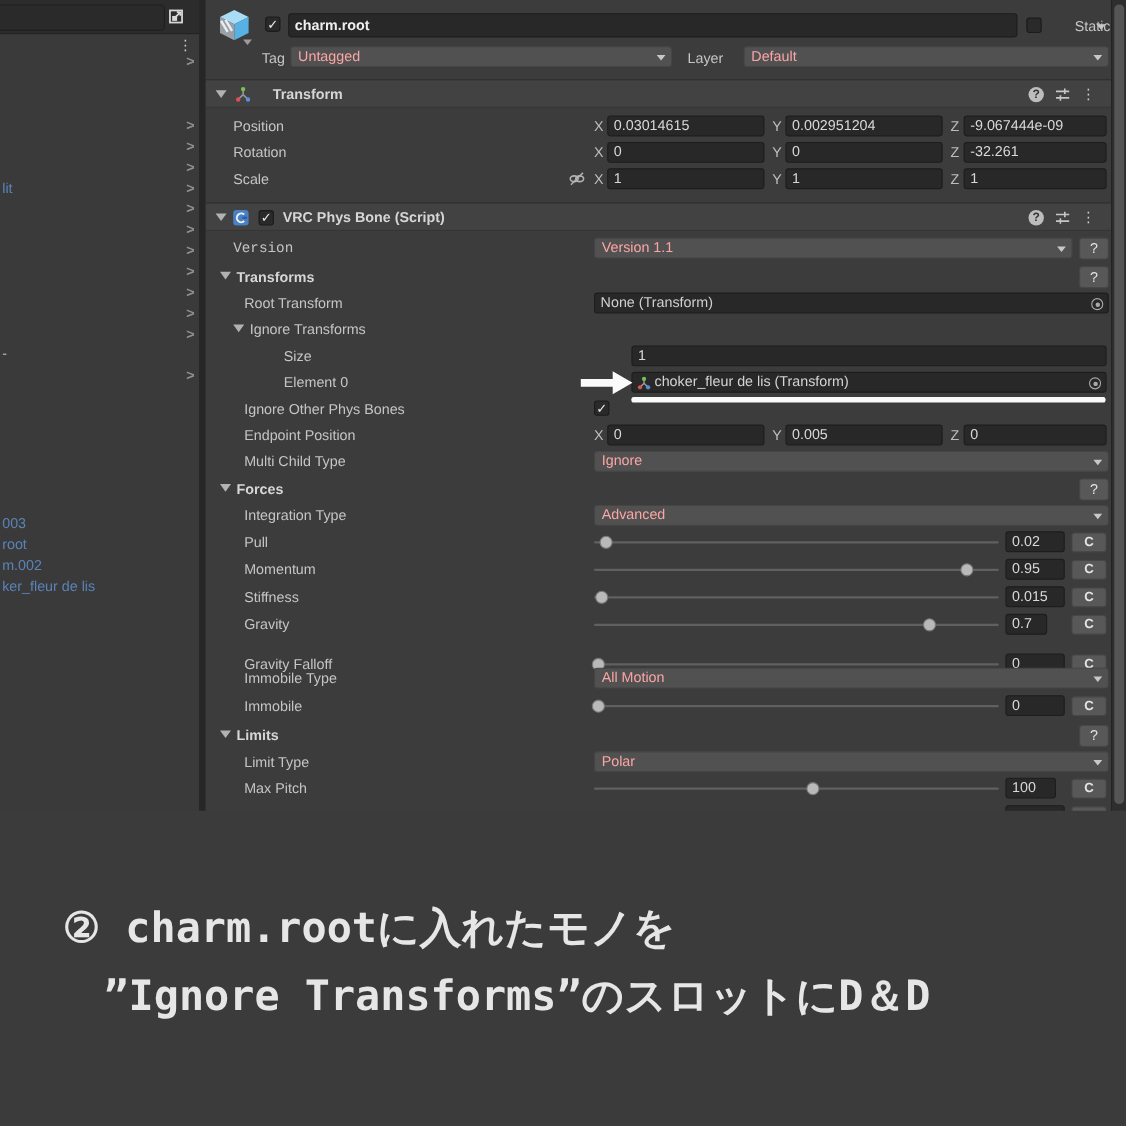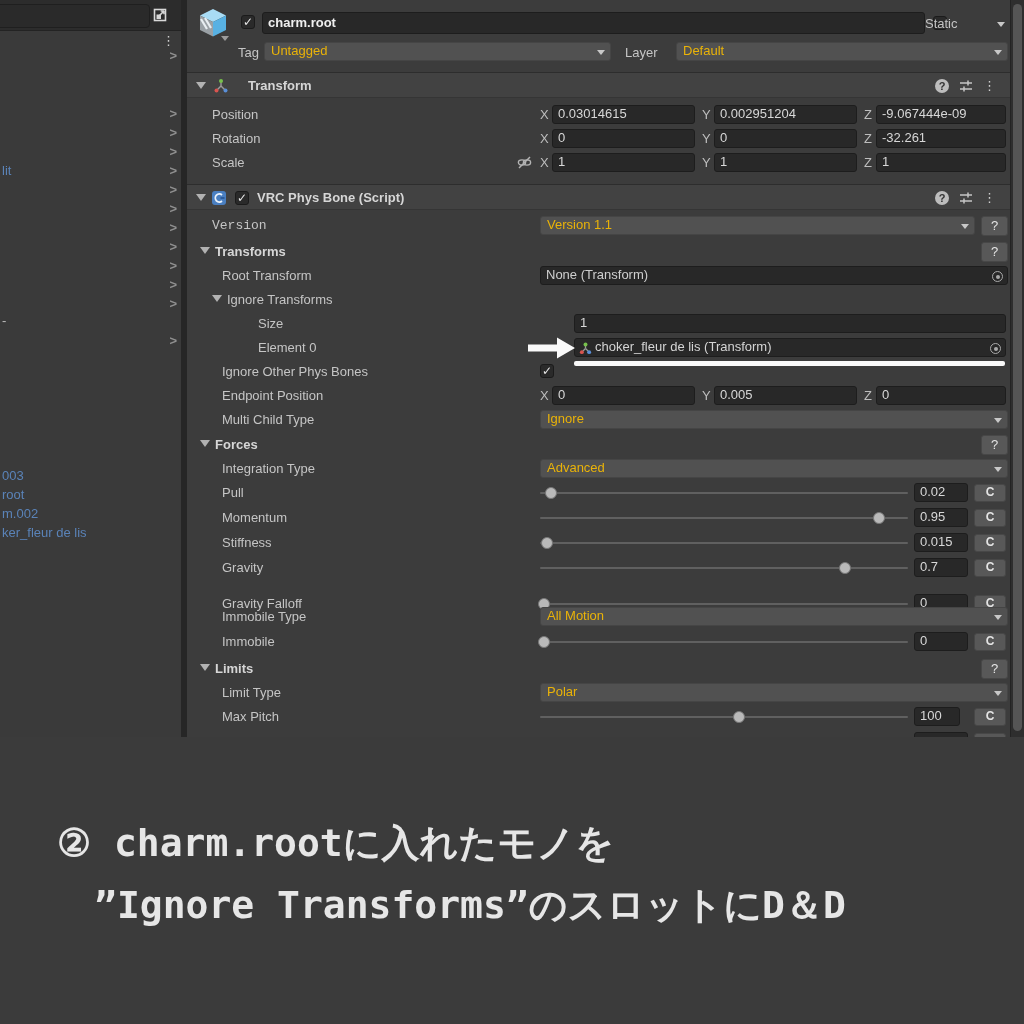--- a/index.html
+++ b/index.html
@@ -16,21 +16,21 @@
   .row{position:absolute;left:0;width:100%;height:24px;}
   .fld{
     position:absolute;top:2px;height:19px;box-sizing:border-box;
     background:#282828;border:1px solid #1d1d1d;border-radius:3px;
     color:#d8d8d8;font-size:13px;line-height:16px;padding:0 5px;
     overflow:hidden;white-space:nowrap;
   }
   .dd{
     position:absolute;top:2px;height:19px;box-sizing:border-box;
     background:#515151;border:1px solid #454545;border-radius:3px;
-    color:#eab308;font-size:13px;line-height:16px;padding:0 18px 0 6px;
+    color:#fca5a5;font-size:13px;line-height:16px;padding:0 18px 0 6px;
     overflow:hidden;white-space:nowrap;
   }
   .dd-arrow{
     position:absolute;right:5px;top:7px;width:0;height:0;
     border-left:4px solid transparent;border-right:4px solid transparent;
     border-top:5px solid #c8c8c8;
   }
   .tri-open{
     display:inline-block;width:0;height:0;
     border-left:5px solid transparent;border-right:5px solid transparent;
@@ -136,21 +136,21 @@
     <polygon points="5,10.5 18,17 18,31.5 5,25" fill="#9aa0a5"></polygon>
     <g stroke="#e9eef2" stroke-width="2.2">
       <line x1="6" y1="14" x2="12" y2="24"></line>
       <line x1="10" y1="13" x2="16" y2="23"></line>
     </g>
     <polygon points="26,31 34,31 30,36" fill="#9b9b9b"></polygon>
   </svg>
   <div class="chk" style="left:54px;top:15px;">✓</div>
   <div class="fld" style="left:75px;top:12px;width:663px;height:22px;font-weight:bold;color:#efefef;line-height:20px;">charm.root</div>
   <div class="chk" style="left:746px;top:16px;"></div>
-  <span class="lbl" style="left:738px;top:16px;">Static</span>
+  <span class="lbl" style="left:790px;top:16px;">Static</span>
   <div class="dd-arrow" style="left:810px;top:22px;"></div>
 
   <span class="lbl" style="left:51px;top:45px;">Tag</span>
   <div class="dd" style="left:77px;top:42px;width:347px;">
     <span>Untagged</span>
     <span class="dd-arrow"></span>
   </div>
   <span class="lbl" style="left:438px;top:45px;">Layer</span>
   <div class="dd" style="left:489px;top:42px;width:332px;">
     <span>Default</span>
@@ -353,21 +353,21 @@
     </div>
     <div class="fld" style="left:727px;width:54px;">0.015</div>
     <div class="cbtn" style="left:787px;">C</div>
   </div>
 
   <div class="row" style="top:556px;">
     <span class="lbl" style="left:35px;">Gravity</span>
     <div class="track" style="left:353px;width:368px;">
       <span class="knob" style="left: 83%;"></span>
     </div>
-    <div class="fld" style="left:727px;width:54px;">0.7</div>
+    <div class="fld" style="left:727px;width:38px;">0.7</div>
     <div class="cbtn" style="left:787px;">C</div>
   </div>
 
   <div class="row" style="top:581px;margin-top:11px;">
     <span class="lbl" style="left:35px;">Gravity Falloff</span>
     <div class="track" style="left:353px;width:368px;">
       <span class="knob" style="left: 1%;"></span>
     </div>
     <div class="fld" style="left:727px;width:54px;">0</div>
     <div class="cbtn" style="left:787px;">C</div>

